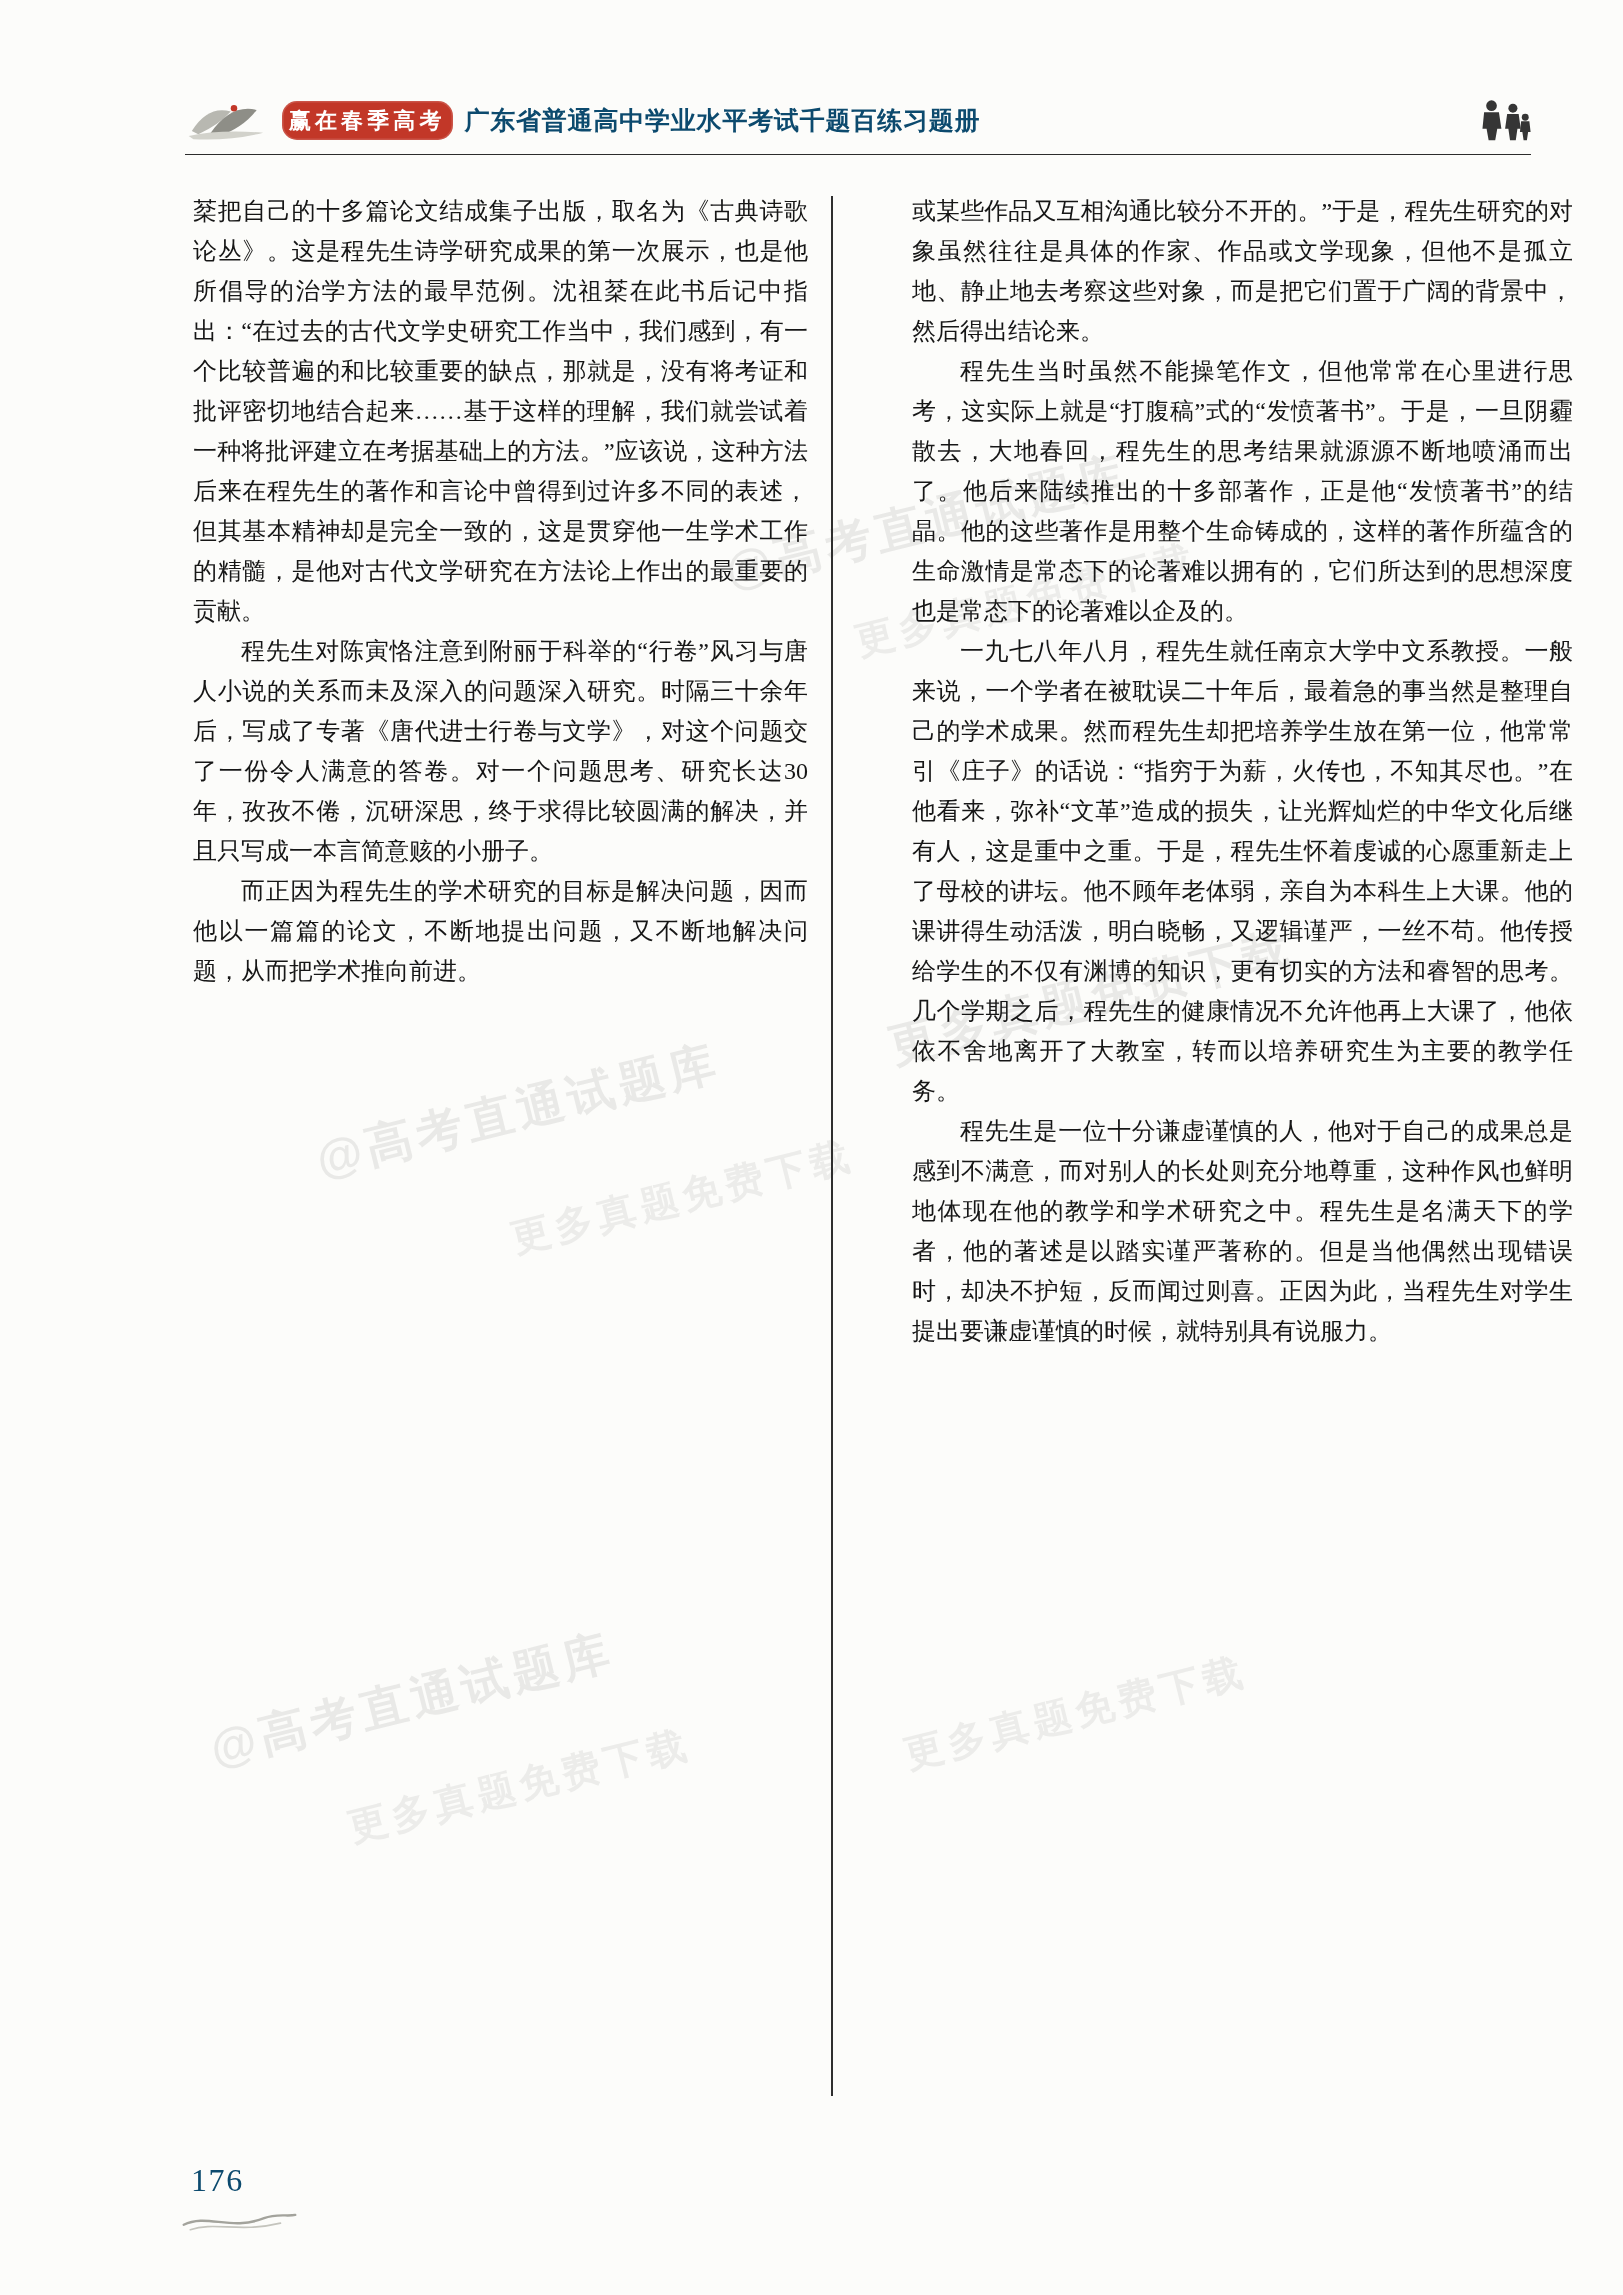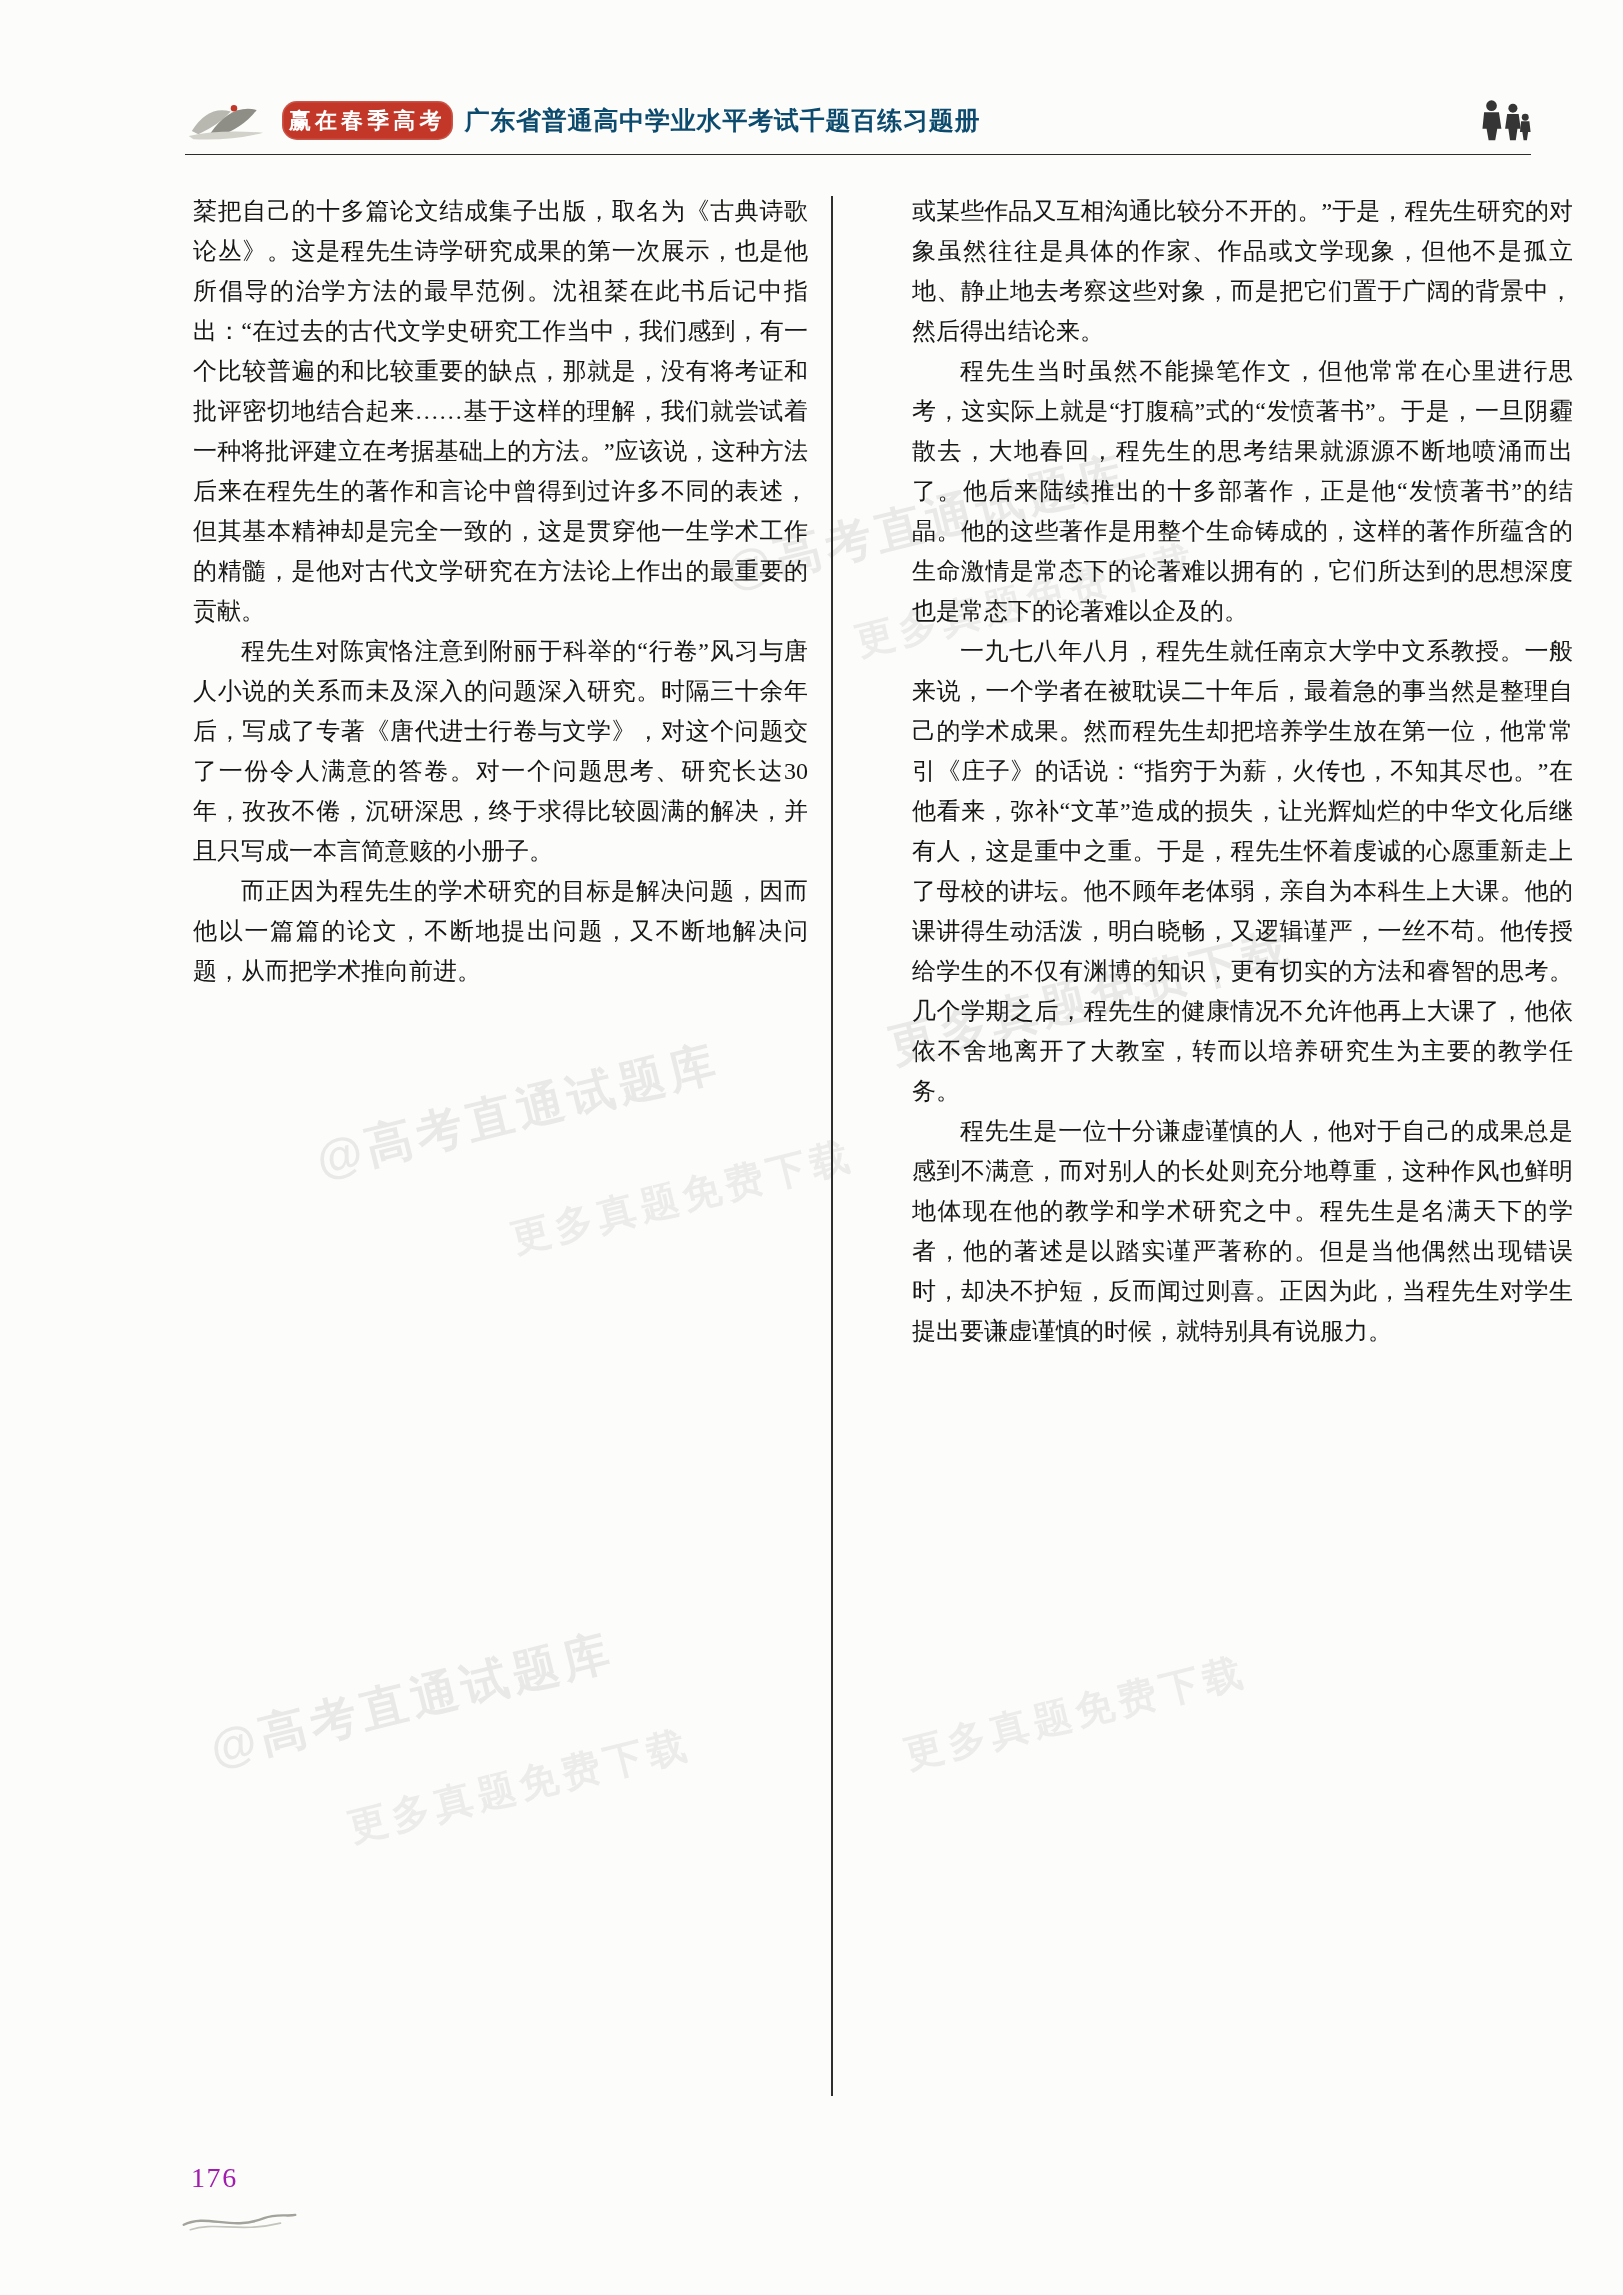--- a/index.html
+++ b/index.html
@@ -64,21 +64,21 @@
     white-space: nowrap;
     transform: rotate(-14deg);
     pointer-events: none;
     letter-spacing: 4.9px;
   }
   .wm.small { font-size: 39px; color: rgba(110,110,110,0.11); }
 
   
   .page-number {
     position: absolute; left: 191px; top: 2162px;
-    font-size: 28px; color: #a21caf; letter-spacing: 1.6px;
+    font-size: 32px; color: #0c4a6e; letter-spacing: 1.6px;
   }
   .footer-ornament { position: absolute; left: 182px; top: 2210px; width: 115px; height: 24.6px; }
 </style>
 </head>
 <body>
 
 <div class="page">
 
   <header class="page-header">
     <svg class="logo-svg" viewBox="0 0 104 58" aria-hidden="true">

